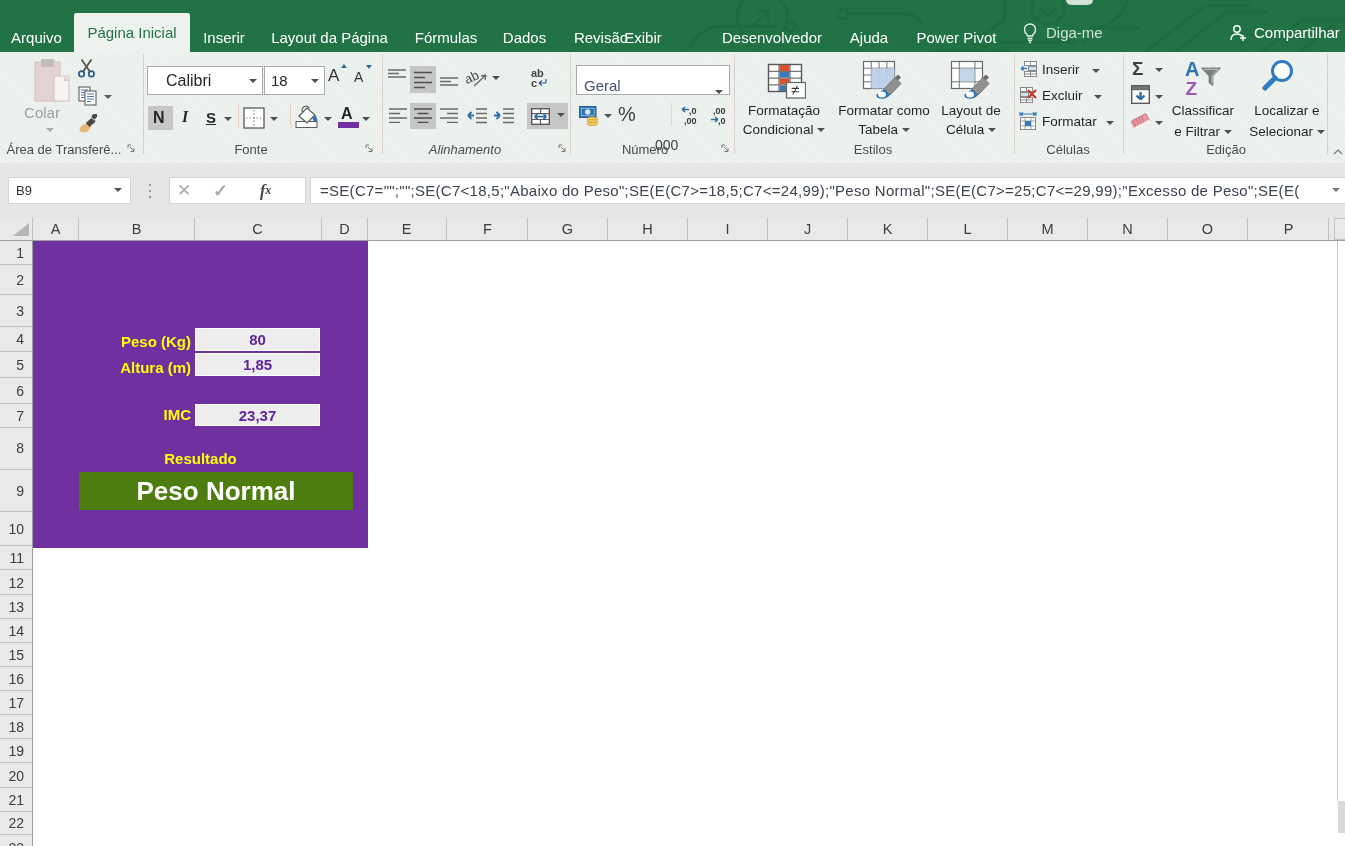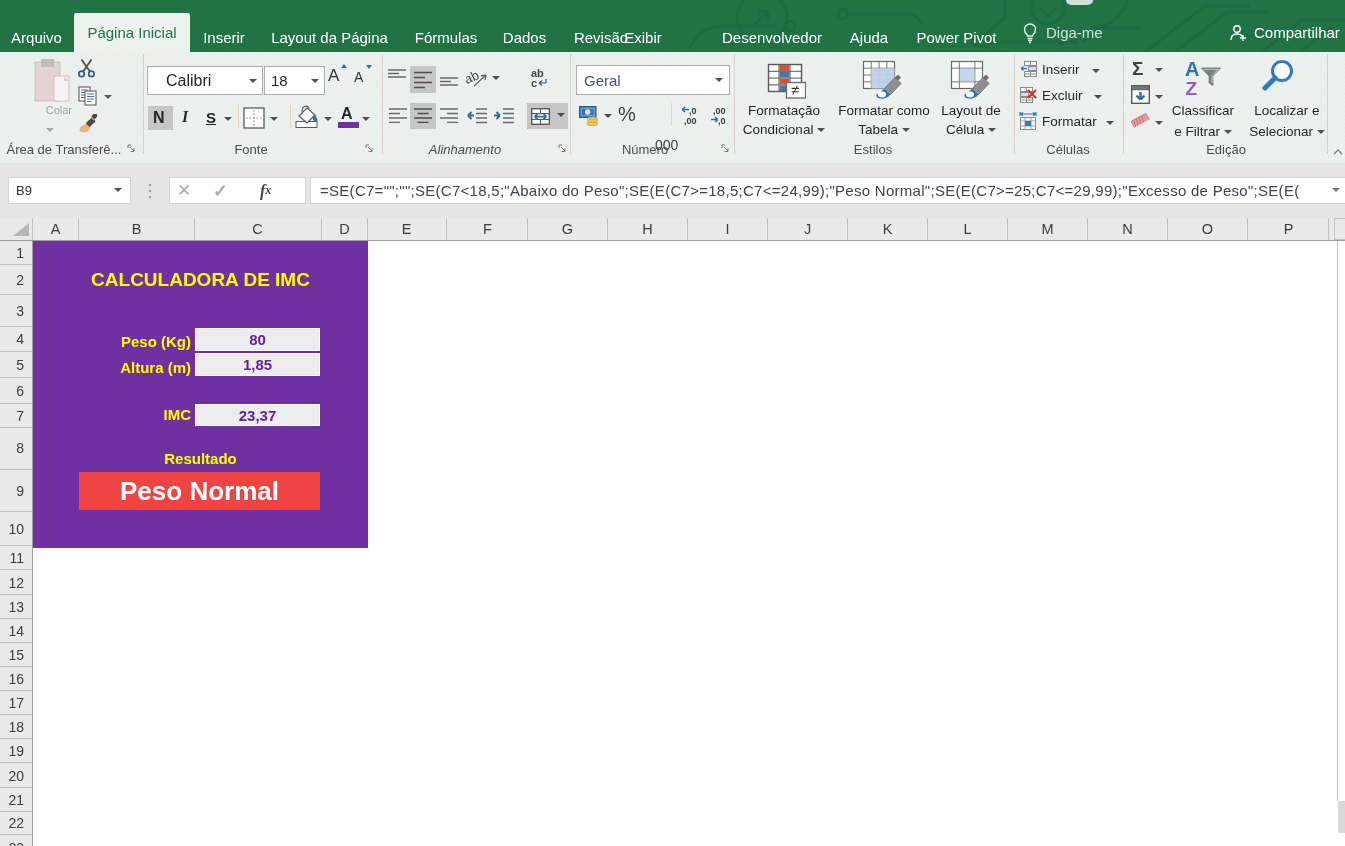--- a/index.html
+++ b/index.html
@@ -121,21 +121,21 @@
     <div class="gsep" style="left:1123px;"></div>
     <div class="gsep" style="left:1327px;"></div>
 
     <svg class="abs" style="left:34px;top:7px;" width="38" height="48" viewBox="0 0 38 48">
       <rect x="1" y="3" width="25" height="39" fill="#e3d3d3" stroke="#d3bfbf"></rect>
       <rect x="7" y="0" width="13" height="8" rx="1" fill="#c3bcbc"></rect>
       <rect x="10" y="-1.5" width="7" height="5" rx="2" fill="#c3bcbc"></rect>
       <path d="M20 17 h15 v25 h-15 z" fill="#f7f3f3" stroke="#cfc0c0"></path>
       <path d="M30 17 l5 5 h-5 z" fill="#dccfcf"></path>
     </svg>
-    <div class="ribtxt" style="left:28px;top:52px;width:44px;text-align:right;color:#a3a0a0;font-size:11px;">Colar</div>
+    <div class="ribtxt" style="left:20px;top:52px;width:44px;text-align:center;color:#a3a0a0;font-size:15px;">Colar</div>
     <div class="darr" style="position:absolute;left:46px;top:76px;border-top-color:#a8a8a8;"></div>
     <svg class="abs" style="left:78px;top:7px;" width="18" height="19" viewBox="0 0 18 19">
       <path d="M3.5 0.5 L12 12.8 M13.5 0.5 L5 12.8" stroke="#55504b" stroke-width="1.8" fill="none"></path>
       <circle cx="3.6" cy="14.9" r="2.7" fill="none" stroke="#2f5a8b" stroke-width="1.7"></circle>
       <circle cx="13.4" cy="14.9" r="2.7" fill="none" stroke="#2f5a8b" stroke-width="1.7"></circle>
     </svg>
     <svg class="abs" style="left:78px;top:34px;" width="19" height="20" viewBox="0 0 19 20">
       <rect x="1" y="1" width="11" height="14" fill="#fff" stroke="#6b6b6b" stroke-width="1.2"></rect>
       <path d="M3 4 h7 M3 6.5 h7 M3 9 h7 M3 11.5 h4" stroke="#4472c4" stroke-width="1"></path>
       <rect x="7" y="5" width="11" height="14" fill="#fff" stroke="#6b6b6b" stroke-width="1.2"></rect>
@@ -242,21 +242,21 @@
       <rect x="0.7" y="0.7" width="17.6" height="15.6" fill="#fff" stroke="#5a5a5a" stroke-width="1.4"></rect>
       <path d="M9.5 0.7 v5 M9.5 11.5 v5 M0.7 5.7 h17.6 M0.7 11.5 h17.6" stroke="#5a5a5a" stroke-width="1.2"></path>
       <path d="M3.5 8.6 h12 M3.5 8.6 l3 -2.5 M3.5 8.6 l3 2.5 M15.5 8.6 l-3 -2.5 M15.5 8.6 l-3 2.5" stroke="#2e6da4" stroke-width="1.7" fill="none"></path>
     </svg>
     <div class="darr" style="position:absolute;left:557px;top:61px;"></div>
     <div class="glabel" style="left:401px;width:128px;font-style:italic;">Alinhamento</div>
     <svg class="launcher" style="left:558px;" width="10" height="10" viewBox="0 0 10 10">
         <path d="M1 1 v3 M1 1 h3 M3 3 l4 4 M7 4 v3.5 h-3.5" stroke="#777" stroke-width="1" fill="none"></path>
       </svg>
 
-    <div class="combo" style="left:576px;top:13px;width:152px;height:28px;color:#46536b;font-size:15px;">
+    <div class="combo" style="left:576px;top:13px;width:152px;height:28px;color:#46536b;font-size:15px;align-items:flex-end;">
         <span style="margin-left:7px;">Geral</span>
         <span style="margin-left:auto;margin-right:6px;" class="darr"></span>
       </div>
     <svg class="abs" style="left:579px;top:54px;" width="22" height="20" viewBox="0 0 22 20">
       <rect x="0.5" y="0.5" width="16.5" height="11" fill="#2e75b6" stroke="#255e94"></rect>
       <rect x="2.3" y="2.3" width="12.9" height="7.4" fill="none" stroke="#8ab4dd" stroke-width="0.9"></rect>
       <circle cx="8.7" cy="6" r="2.7" fill="#d6e5f4"></circle>
       <g fill="#f4ca5e" stroke="#c49a35" stroke-width="0.7">
         <ellipse cx="13.5" cy="12.8" rx="5.3" ry="1.9"></ellipse>
         <ellipse cx="13.5" cy="15.3" rx="5.3" ry="1.9"></ellipse>
@@ -451,30 +451,29 @@
     <div class="rowcell" style="top:498px;height:24px;">19</div>
     <div class="rowcell" style="top:523px;height:24px;">20</div>
     <div class="rowcell" style="top:547px;height:24px;">21</div>
     <div class="rowcell" style="top:570px;height:24px;">22</div>
     <div class="rowcell" style="top:595px;height:24px;">23</div>
   </div>
 
   <div id="sheet" class="abs">
     <div id="purple"></div>
 
-    <div class="ylabel" style="left:46px;top:28px;width:243px;text-align:center;font-size:19px;">CALCULADORA DE IMC</div>
 
     <div class="ylabel" style="left:0px;top:92px;width:158px;text-align:right;font-size:15px;">Peso (Kg)</div>
     <div class="ylabel" style="left:0px;top:118px;width:158px;text-align:right;font-size:15px;">Altura (m)</div>
     <div class="ylabel" style="left:0px;top:165px;width:158px;text-align:right;font-size:15px;">IMC</div>
 
     <div class="inbox" style="top:87px;height:23px;">80</div>
     <div class="inbox" style="top:112px;height:23px;">1,85</div>
     <div class="inbox" style="top:163px;height:22px;">23,37</div>
 
     <div class="ylabel" style="left:46px;top:209px;width:243px;text-align:center;font-size:15px;">Resultado</div>
 
-    <div style="position:absolute;left:46px;top:231px;width:241px;height:38px;background:#ef4444;
+    <div style="position:absolute;left:46px;top:231px;width:274px;height:38px;background:#4d7c0f;
          display:flex;align-items:center;justify-content:center;color:#fff;font-weight:bold;font-size:26px;">Peso Normal</div>
   </div>
   <div class="abs" style="left:1337px;top:241px;width:1px;height:560px;background:#c6c6c6;"></div>
   <div class="abs" style="left:1338px;top:801px;width:7px;height:32px;background:#d9d9d9;"></div>
 </div>
 
 </body></html>

